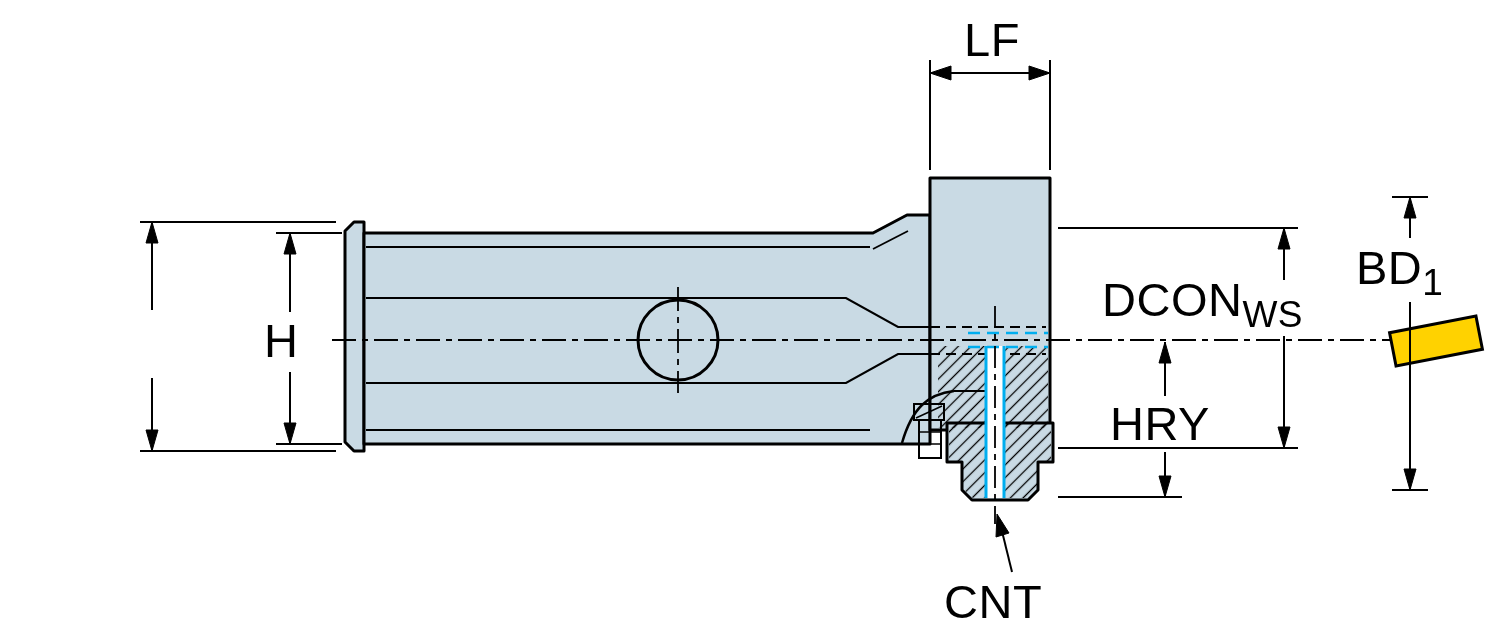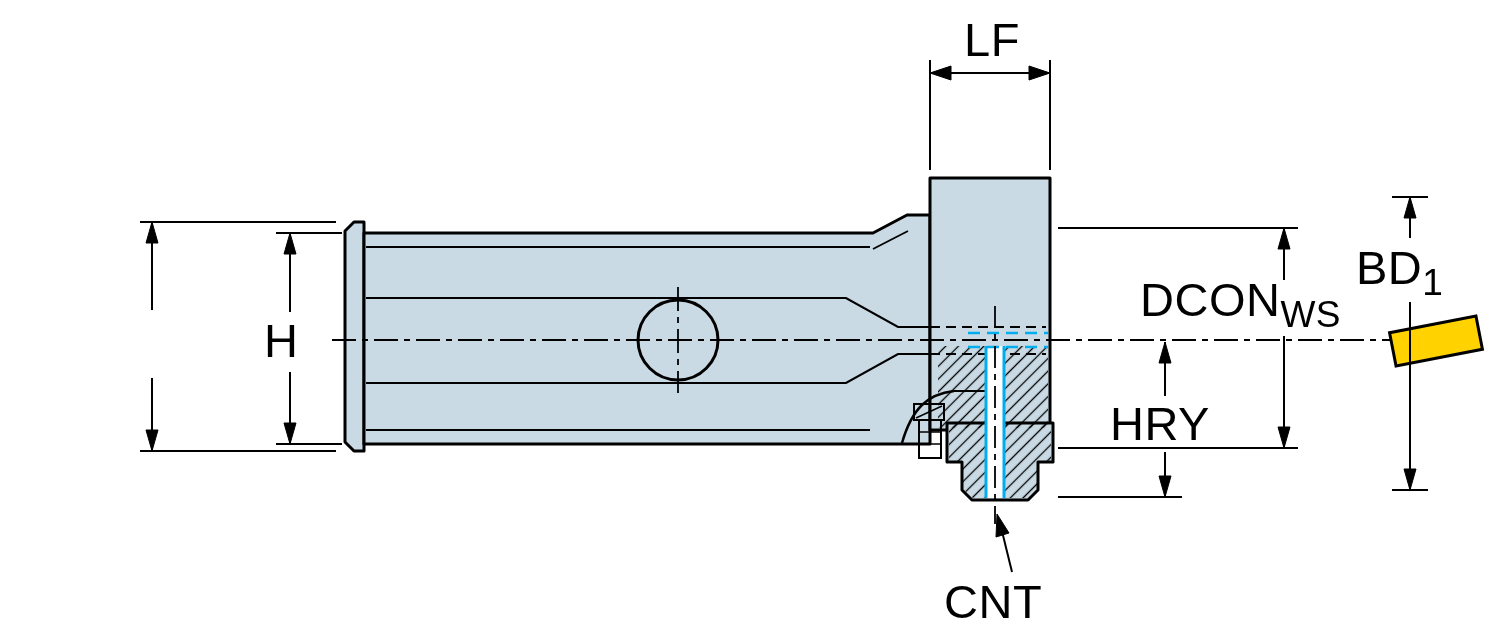--- a/index.html
+++ b/index.html
@@ -142,21 +142,21 @@
 
   <div class="lbl" style="left:964px;top:16px">
     <span>LF</span>
   </div>
 
 
   <div class="lbl" style="left:264px;top:317px">
     <span>H</span>
   </div>
 
-  <div class="lbl" style="left:1140px;top:276px">
+  <div class="lbl" style="left:1102px;top:276px">
     <span>DCON</span><span class="sub">WS</span>
   </div>
 
   <div class="lbl" style="left:1356px;top:244px">
     <span>BD</span><span class="sub">1</span>
   </div>
 
   <div class="lbl" style="left:944px;top:578px">
     <span>CNT</span>
   </div>

